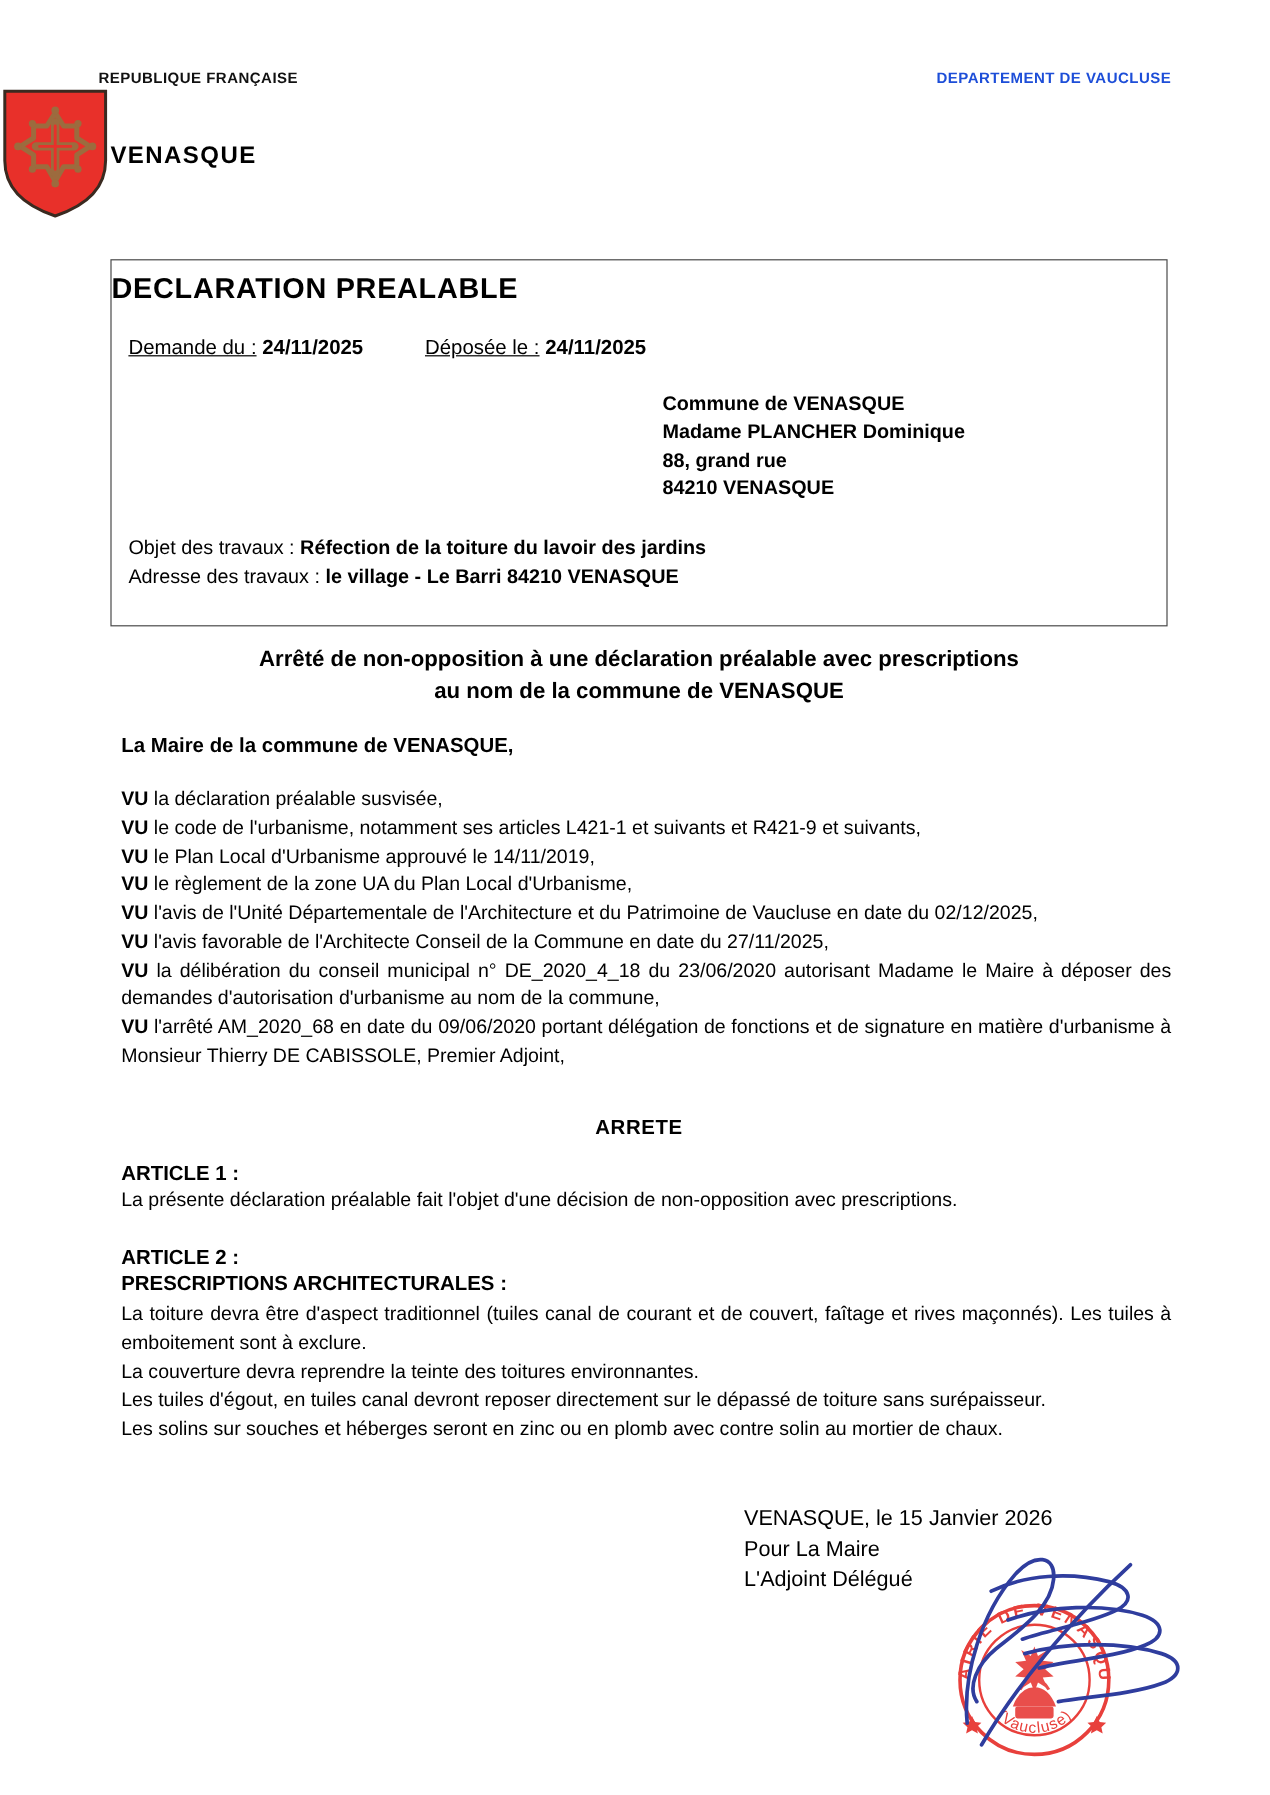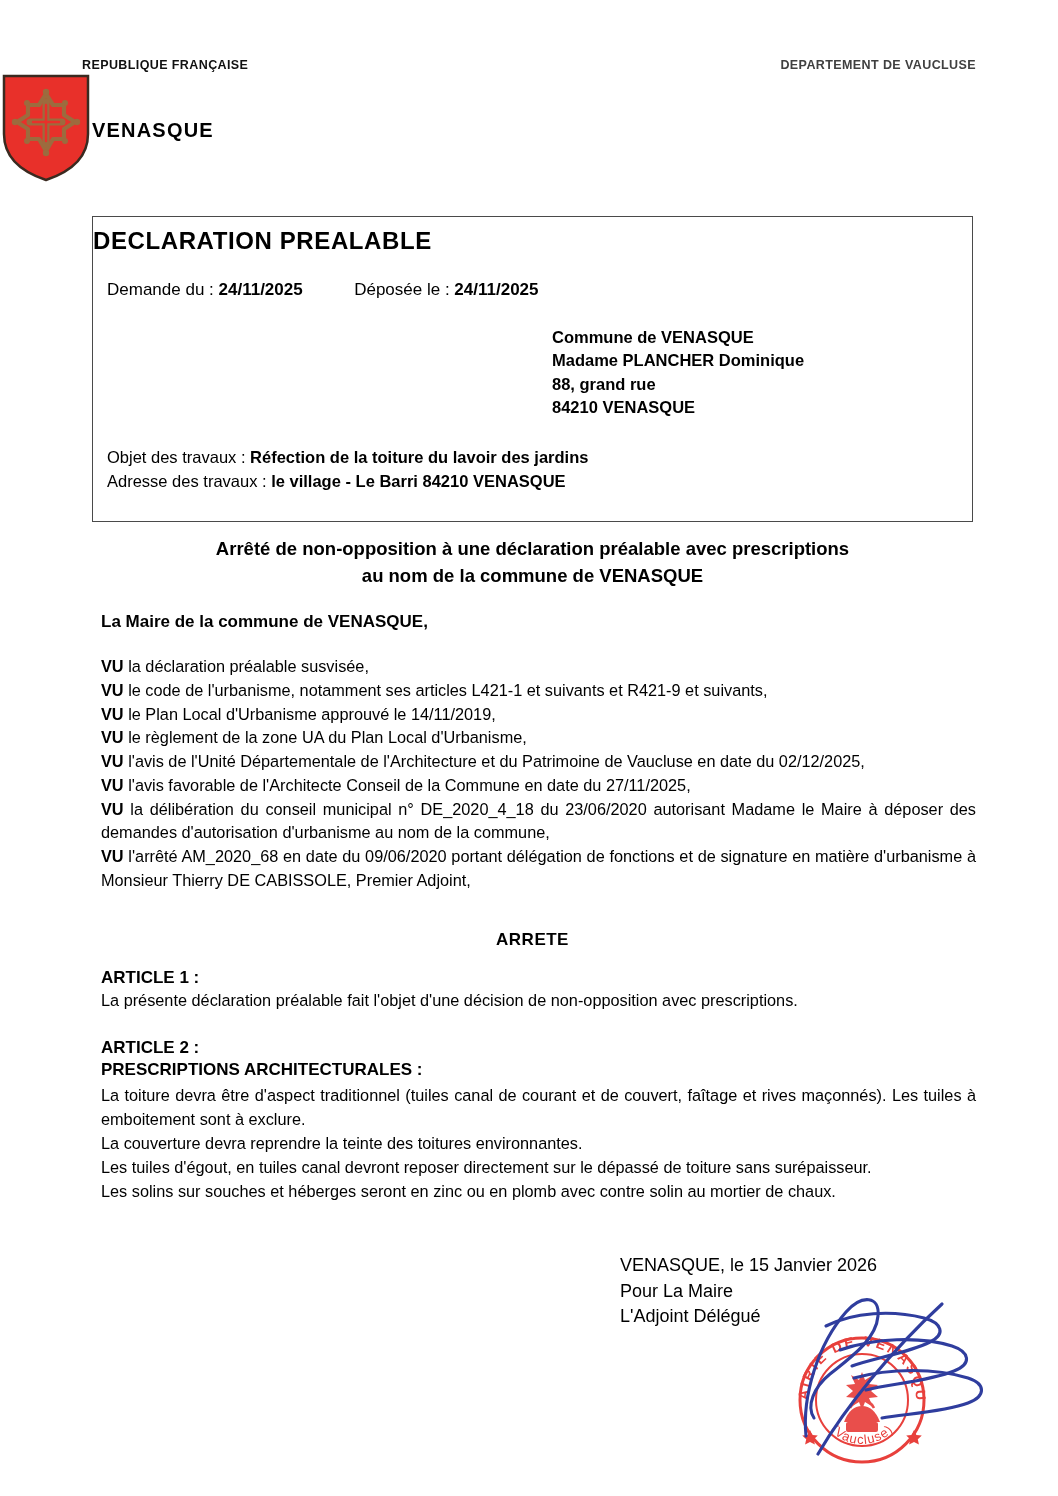--- a/index.html
+++ b/index.html
@@ -15,21 +15,21 @@
   .page { position: relative; width:1058px; height:1496px; padding: 12px; }
 
   
   .top-row {
     position: absolute; top: 58px; left: 0; width: 1058px;
     display: flex; justify-content: space-between;
     padding: 0 82px 0 82px;
     font-size: 12.5px; letter-spacing: .4px; font-weight: 600;
   }
   .top-row .left { color:#111; }
-  .top-row .right { color:#404040; }
+  .top-row .right { color:#1d4ed8; }
 
   
   .crest-wrap {
     position:absolute; top:72px; left:0; width:1058px;
     display:flex; flex-direction:row; align-items:center;
   }
   .shield { width: 92px; height: 112px; display:block; }
   .crest-name {
     margin-top: 4px;
     font-size: 20px; font-weight: 700; letter-spacing: 1.2px;
@@ -46,21 +46,21 @@
     margin-top:10px;
   }
   .row-dossier {
     margin: 26px 0 0 14px; font-size:17px; display:flex; align-items:baseline;
   }
   .row-dossier .lbl { font-weight:400; }
   .row-dossier .val { font-weight:700; margin-left: 46px; letter-spacing:.3px; }
   .row-demande {
     margin: 25px 0 0 14px; font-size:17px;
   }
-  .row-demande .lbl { font-weight:400; }
+  .row-demande .lbl { font-weight:400;text-decoration:underline; }
   .row-demande .val { font-weight:700; }
   .row-demande .sep { display:inline-block; width:42px; }
 
   .addr {
     margin: 26px 0 0 459px; font-size:16.5px; font-weight:700; line-height:1.42;
   }
   .objet {
     margin: 26px 0 0 14px; font-size:16.5px; line-height:1.45;
   }
   .objet .lbl { font-weight:400; }

